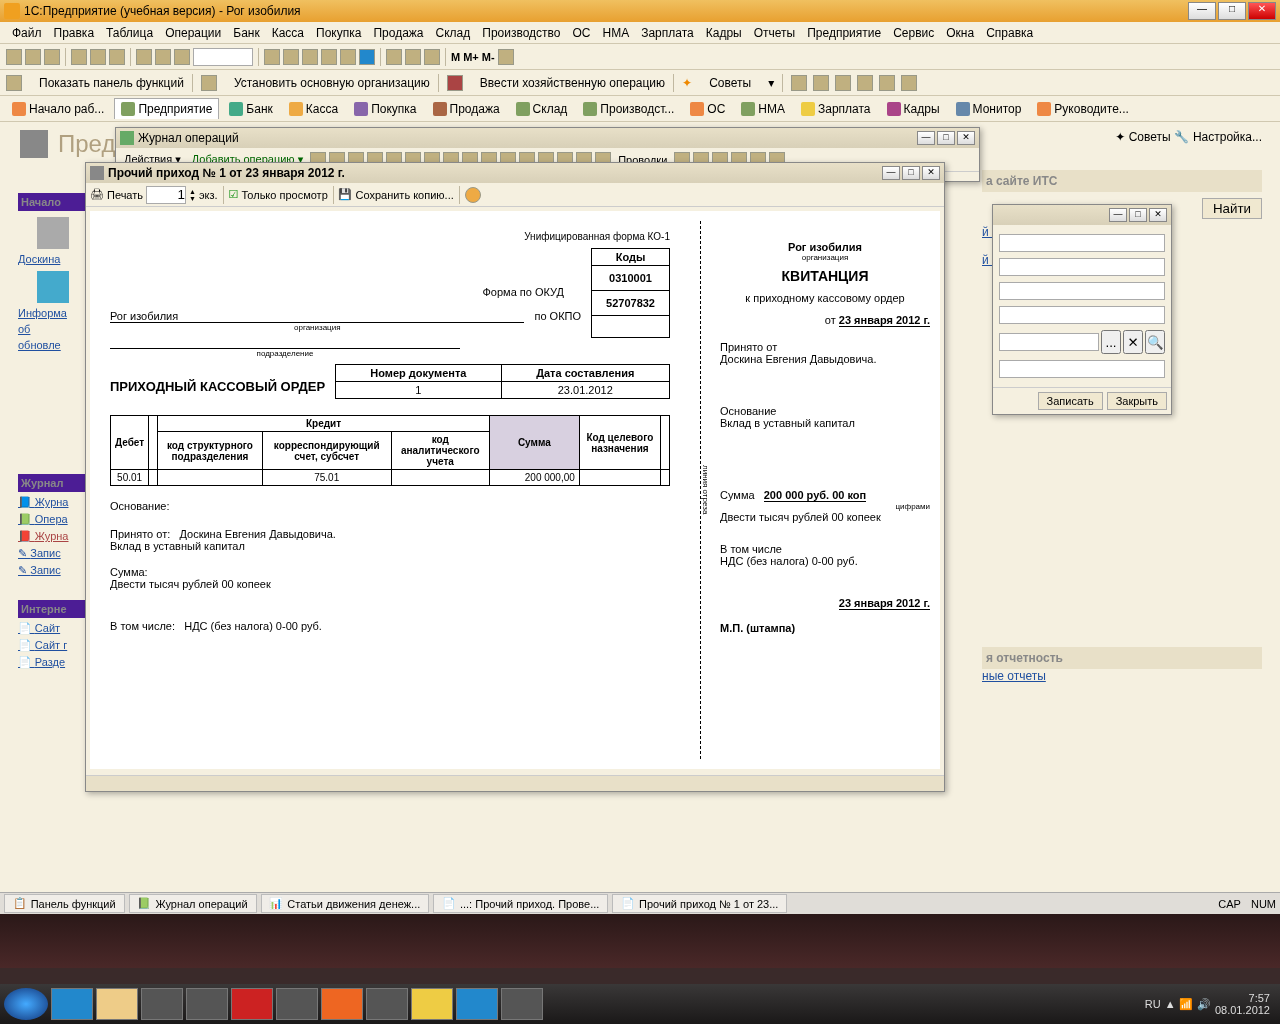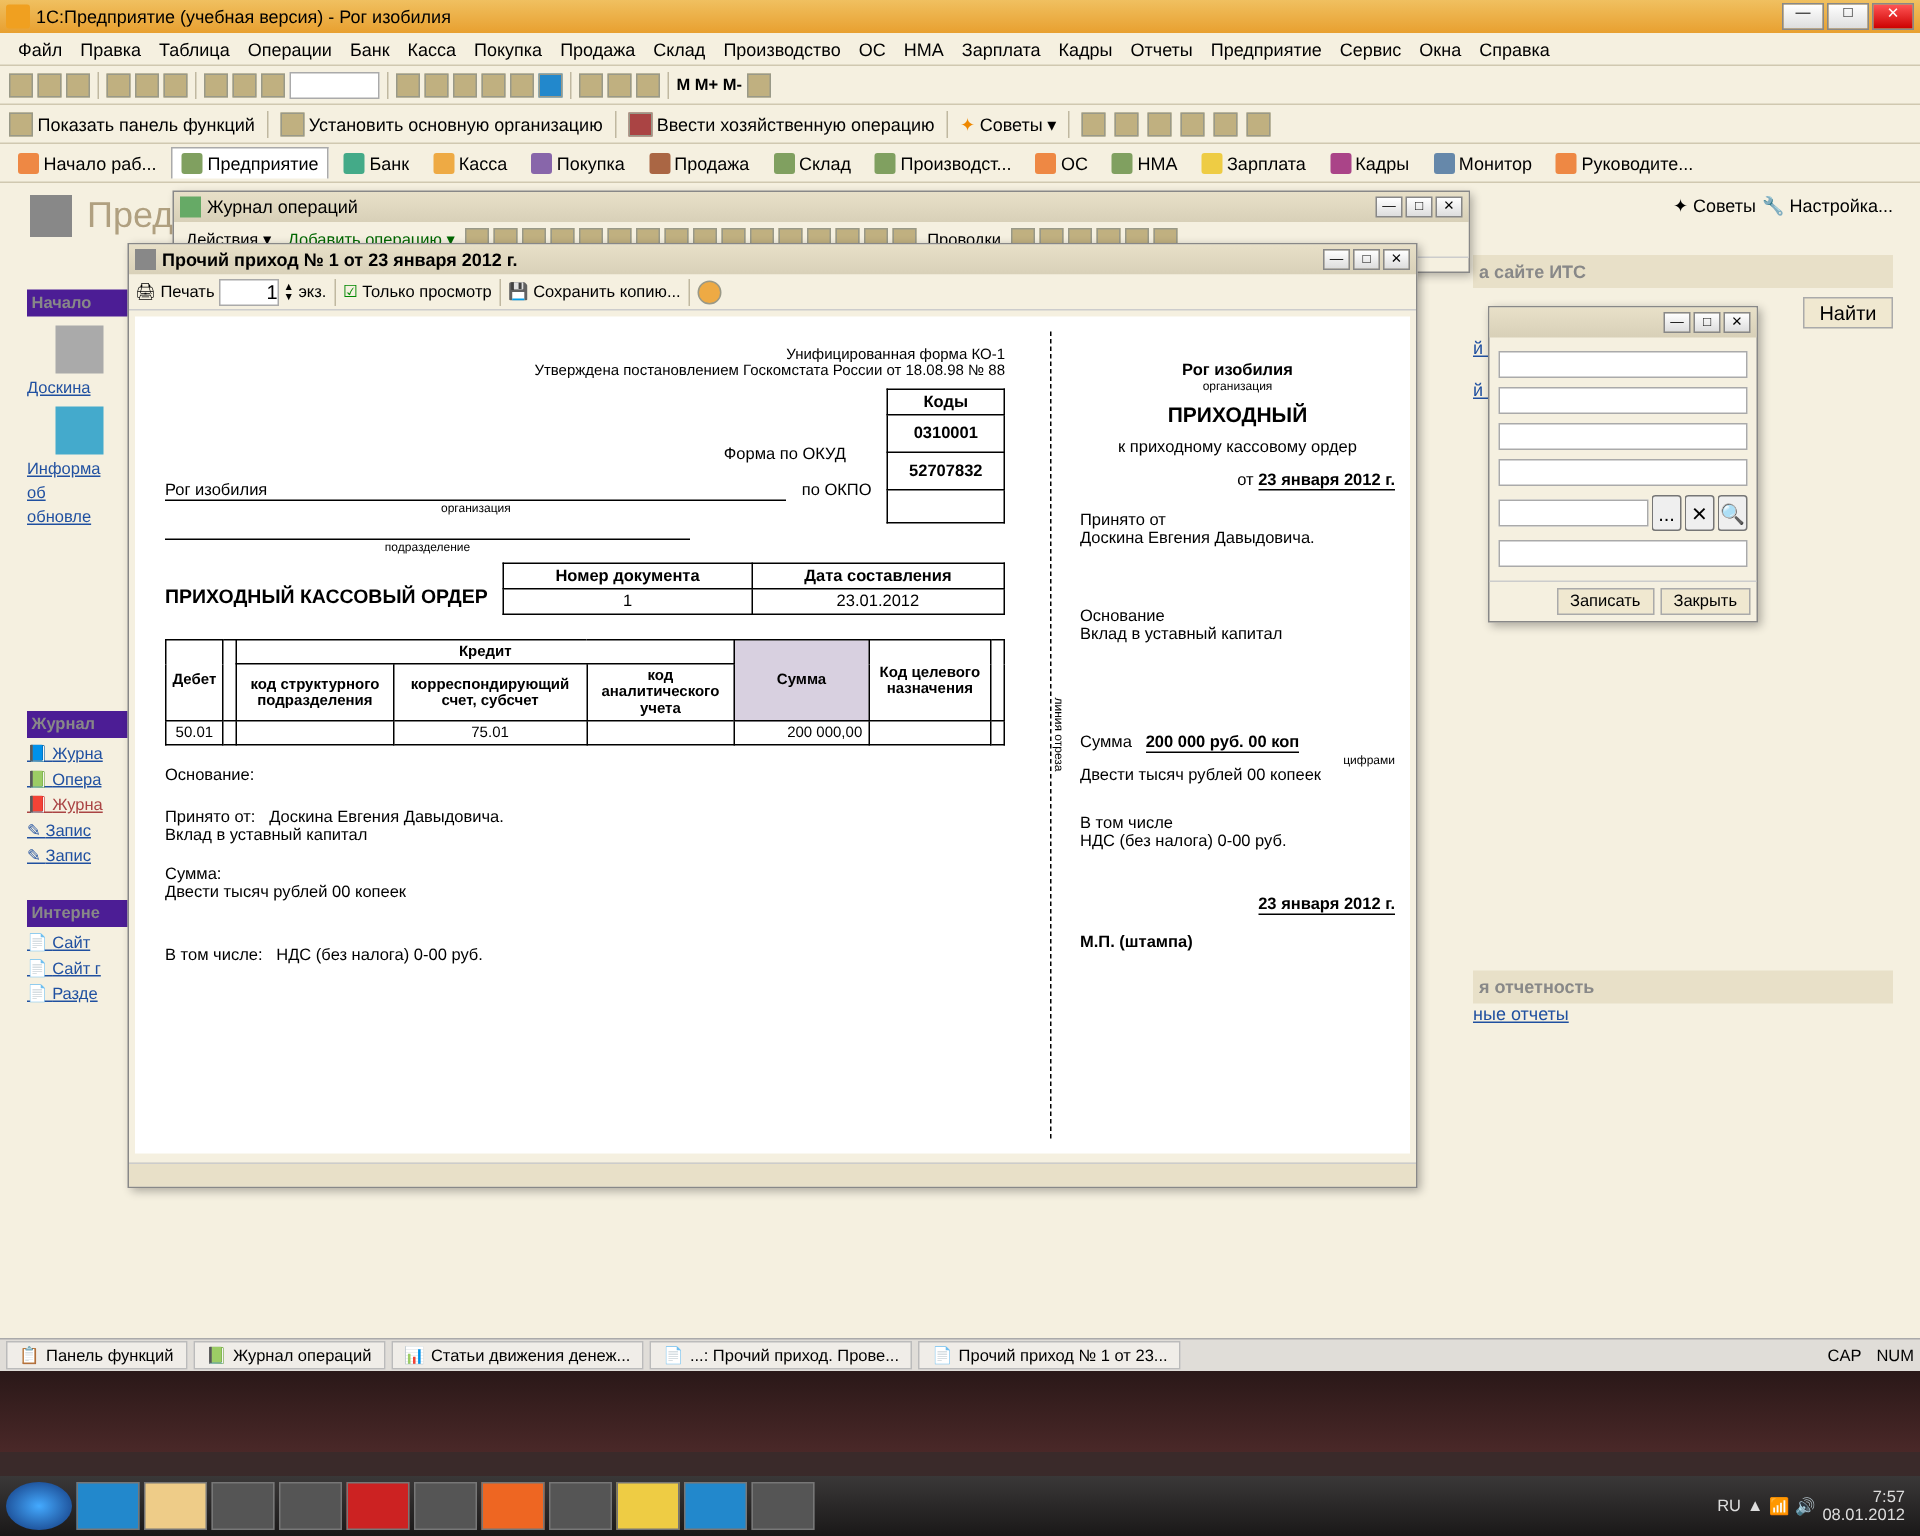--- a/index.html
+++ b/index.html
@@ -9,21 +9,21 @@
 .win-controls { margin-left: auto; display: flex; gap: 2px; }
 .win-btn { width: 28px; height: 18px; background: linear-gradient(#fff, #ddd); border: 1px solid #888; text-align: center; font-size: 10px; cursor: pointer; }
 .win-btn.close { background: linear-gradient(#f55, #c00); color: #fff; }
 .menubar { background: #f5f0e0; height: 22px; display: flex; align-items: center; padding: 0 6px; font-size: 12px; border-bottom: 1px solid #d0c8b0; }
 .menubar span { padding: 2px 6px; cursor: pointer; }
 .toolbar { background: #f5f0e0; height: 26px; display: flex; align-items: center; padding: 0 6px; gap: 3px; border-bottom: 1px solid #d0c8b0; }
 .tb-icon { width: 16px; height: 16px; background: #c0b080; border: 1px solid #998; cursor: pointer; }
 .tb-sep { width: 1px; height: 18px; background: #c0b8a0; margin: 0 2px; }
 .tb-input { width: 60px; height: 18px; border: 1px solid #aaa; }
 .toolbar2 { background: #f5f0e0; height: 26px; display: flex; align-items: center; padding: 0 6px; gap: 6px; border-bottom: 1px solid #d0c8b0; font-size: 12px; }
-.toolbar2 .tb-link { display: flex; align-items: center; gap: 3px; cursor: pointer; }
+.toolbar2 .tb-link { display: flex; align-items: center; gap: 17px; cursor: pointer; }
 .navtabs { background: #f5f0e0; height: 26px; display: flex; align-items: center; padding: 0 6px; gap: 4px; border-bottom: 1px solid #d0c8b0; font-size: 12px; }
 .navtab { display: flex; align-items: center; gap: 3px; padding: 3px 6px; cursor: pointer; }
 .navtab.active { background: #fff; border: 1px solid #aaa; border-bottom: none; }
 .nav-icon { width: 14px; height: 14px; background: #80a060; border-radius: 2px; }
 .workspace { background: #f5f0e0; height: 770px; position: relative; }
 .page-title { position: absolute; left: 20px; top: 8px; font-size: 24px; color: #b0a080; display: flex; align-items: center; gap: 10px; }
 .page-title .pg-icon { width: 28px; height: 28px; background: #888; }
 .left-panel { position: absolute; left: 18px; top: 48px; width: 70px; font-size: 11px; }
 .left-panel .section-head { background: #4c1d95; padding: 3px; color: #888; font-weight: bold; margin-top: 23px; }
 .left-panel a { color: #2050a0; text-decoration: underline; display: block; margin-top: 4px; cursor: pointer; }
@@ -352,21 +352,20 @@
           <span>💾</span>
           <span>Сохранить копию...</span>
         </div>
       <div class="tb-sep"></div>
       <div class="tb-icon" style="background:#ea4; border-radius:50%"></div>
     </div>
 
     <div class="print-area">
       <div class="doc-left-half">
         <div style="text-align:right;font-size:10px">Унифицированная форма КО-1</div>
-        <div style="text-align:right;font-size:10px">Утверждена постановлением Госкомстата России от 18.08.98 № 88</div>
         <table class="codes-table" style="margin-top:6px">
           <tbody>
               <tr>
                 <th>Коды</th>
               </tr>
           <tr>
                 <td style="font-weight:bold;padding:6px 14px">0310001</td>
               </tr>
           <tr>
                 <td style="font-weight:bold;padding:6px 14px">52707832</td>
@@ -436,21 +435,21 @@
         <div style="margin-top:14px">Сумма:</div>
         <div>Двести тысяч рублей 00 копеек</div>
         <div style="margin-top:30px"><span>В том числе:</span>&nbsp;&nbsp;&nbsp;<span>НДС (без налога) 0-00 руб.</span></div>
       </div>
 
       <div class="cut-line"><span>линия отреза</span></div>
 
       <div class="doc-right-half">
         <div style="text-align:center;font-weight:bold;margin-top:10px">Рог изобилия</div>
         <span class="sub-label">организация</span>
-        <div style="text-align:center;font-weight:bold;font-size:14px;margin-top:6px">ПРИХОДНЫЙ</div>
+        <div style="text-align:center;font-weight:bold;font-size:14px;margin-top:6px">КВИТАНЦИЯ</div>
         <div style="text-align:center;margin-top:8px">к приходному кассовому ордер</div>
         <div style="text-align:right;margin-top:10px"><span>от</span> <b class="underline-field">23 января 2012 г.</b></div>
         <div style="margin-top:14px">Принято от</div>
         <div>Доскина Евгения Давыдовича.</div>
         <div style="margin-top:40px">Основание</div>
         <div>Вклад в уставный капитал</div>
         <div style="margin-top:60px"><span>Сумма</span>&nbsp;&nbsp;&nbsp;<b class="underline-field">200 000 руб. 00 коп</b></div>
         <span class="sub-label" style="text-align:right">цифрами</span>
         <div>Двести тысяч рублей 00 копеек</div>
         <div style="margin-top:20px">В том числе</div>

